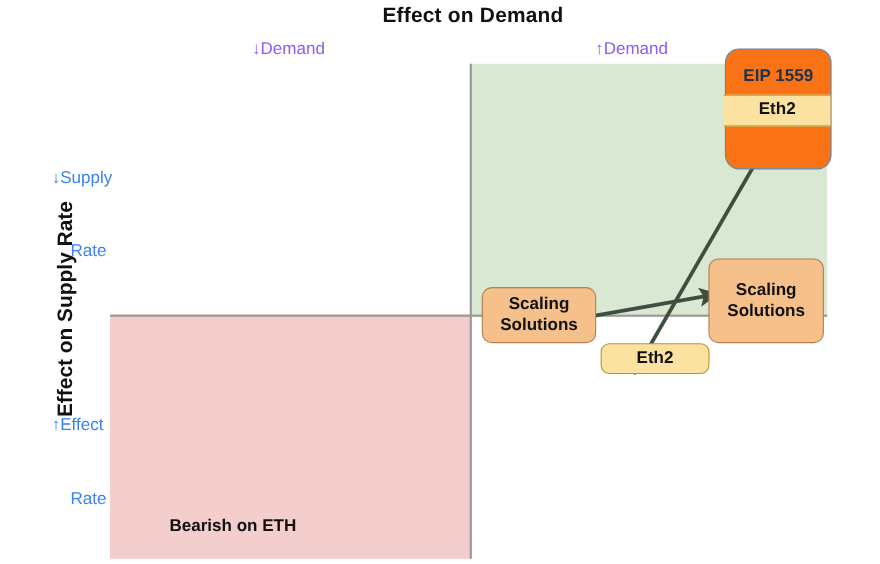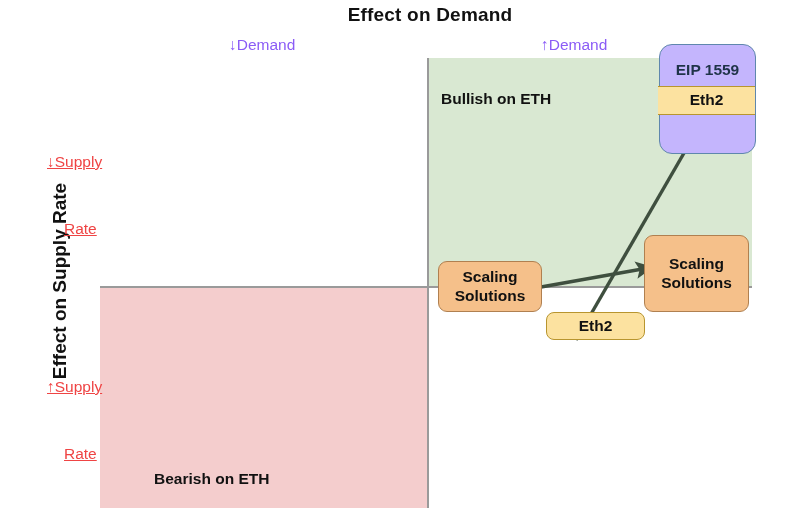--- a/index.html
+++ b/index.html
@@ -52,24 +52,23 @@
     font-size: 19px;
     font-weight: bold;
     color: #111111;
     white-space: nowrap;
   }
 
   
   .ytick {
     position: absolute;
     font-size: 15.5px;
-    color: #ef4444;
+    color: #3b82f6;
     line-height: 1.22;
     width: 92px;
-    text-decoration: underline;
   }
   .ytick-top    { left: 47px; top: 153px; }
   .ytick-bottom { left: 47px; top: 378px; }
   .ytick .l2 { display: block; padding-left: 17px; margin-top: 48px; }
 
   
   .quad {
     position: absolute;
     box-sizing: border-box;
   }
@@ -131,21 +130,21 @@
   }
   .node-orange {
     background: #f5c08a;
     border: 1.4px solid #b08050;
   }
   .node-yellow {
     background: #fce2a0;
     border: 1.4px solid #b8952f;
   }
   .node-blue {
-    background: #c4b5fd;
+    background: #f97316;
     border: 1.4px solid #5f87ad;
     border-radius: 13px;
   }
 
   #node-scaling-left  { left: 438px; top: 261px; width: 104px; height: 51px; }
   #node-scaling-right { left: 644px; top: 235px; width: 105px; height: 77px; }
   #node-eth2-lower    { left: 546px; top: 312px; width: 99px; height: 28px; border-radius: 8px; }
 
   #node-eip1559 {
     left: 659px; top: 44px; width: 97px; height: 110px;
@@ -189,36 +188,35 @@
 <body>
 
 <div id="canvas">
 
   <div class="quad quad-green"></div>
   <div class="quad quad-pink"></div>
 
   <div class="axis-line axis-vertical"></div>
   <div class="axis-line axis-horizontal"></div>
 
-  <div class="quad-label quad-label-green">Bullish on ETH</div>
   <div class="quad-label quad-label-pink">Bearish on ETH</div>
 
   <div class="chart-title">Effect on Demand</div>
 
   <div class="xtick xtick-left">↓Demand</div>
   <div class="xtick xtick-right">↑Demand</div>
 
   <div class="ylabel">Effect on Supply Rate</div>
 
   <div class="ytick ytick-top">
     <span>↓Supply</span>
     <span class="l2">Rate</span>
   </div>
   <div class="ytick ytick-bottom">
-    <span>↑Supply</span>
+    <span>↑Effect</span>
     <span class="l2">Rate</span>
   </div>
 
   <svg id="arrow-layer" viewBox="0 0 800 513">
     <defs>
       <marker id="arrowhead" markerWidth="5.2" markerHeight="5.2" refX="3.6" refY="2.6" orient="auto">
         <path d="M0,0 L5.2,2.6 L0,5.2 L1.1,2.6 Z" fill="#3f4f3f"></path>
       </marker>
     </defs>
     <line x1="541" y1="287" x2="648" y2="268" stroke="#3f4f3f" stroke-width="3.4" marker-end="url(#arrowhead)"></line>

